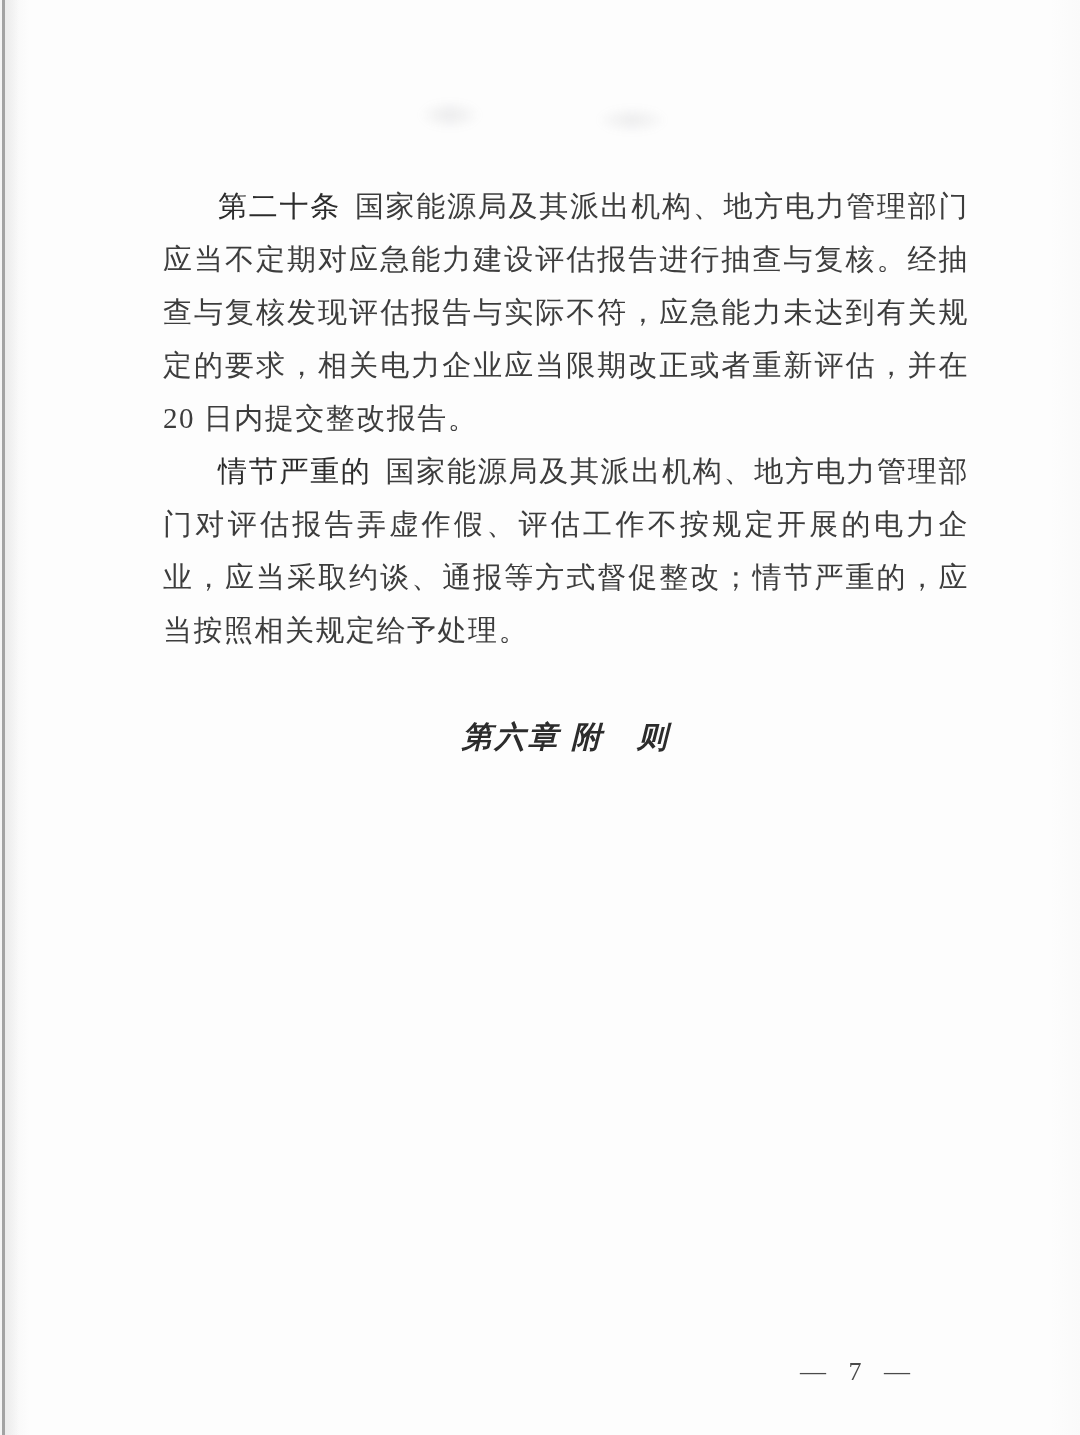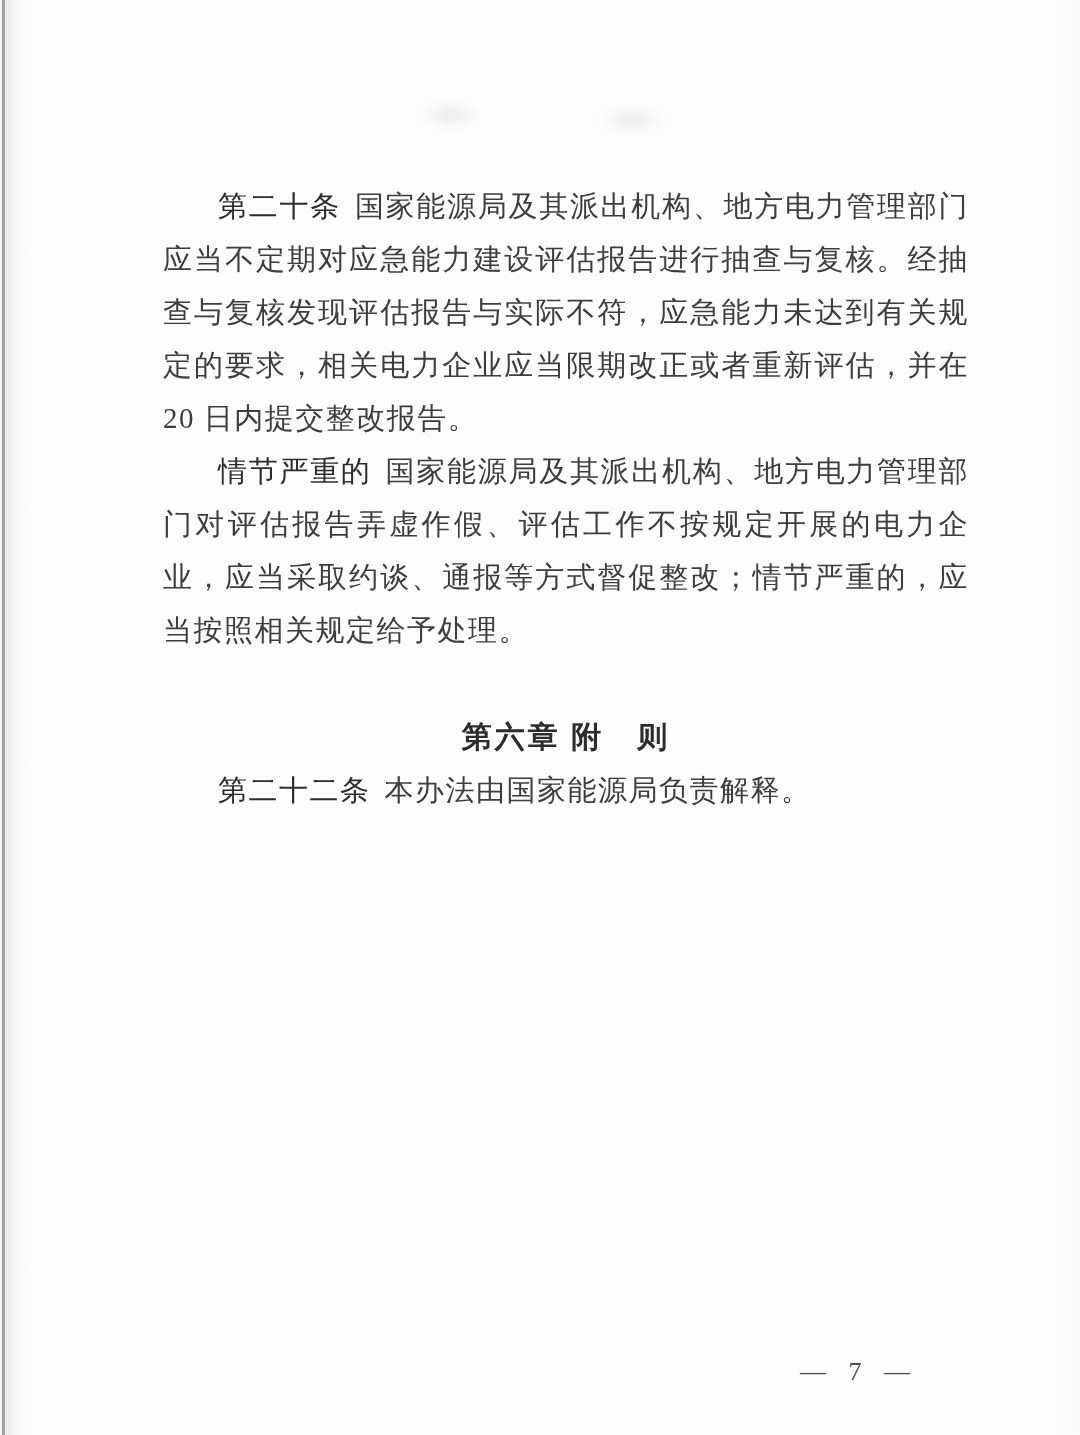--- a/index.html
+++ b/index.html
@@ -71,20 +71,21 @@
   }
   h2.chapter {
     margin: 53px 0 0 0;
     font-size: 30px;
     line-height: 53px;
     font-weight: bold;
     color: #2c2c2c;
     text-align: center;
     letter-spacing: 3px;
     text-indent: 0;
+    font-style: italic;
   }
   p.closing {
     margin: 0;
     font-size: 29px;
     line-height: 54px;
     letter-spacing: 1.5px;
     text-indent: 55px;
   }
   .footer {
     position: absolute;
@@ -107,20 +108,19 @@
   <div class="smudge s2"></div>
 
   <div class="content">
 
     <p class="para"><span class="article-label">第二十条</span><span>国家能源局及其派出机构、地方电力管理部门应当不定期对应急能力建设评估报告进行抽查与复核。经抽查与复核发现评估报告与实际不符，应急能力未达到有关规定的要求，相关电力企业应当限期改正或者重新评估，并在 20 日内提交整改报告。</span></p>
 
     <p class="para"><span class="article-label">情节严重的</span><span>国家能源局及其派出机构、地方电力管理部门对评估报告弄虚作假、评估工作不按规定开展的电力企业，应当采取约谈、通报等方式督促整改；情节严重的，应当按照相关规定给予处理。</span></p>
 
     <h2 class="chapter">第六章 附　则</h2>
 
-    <p class="closing"><span class="article-label">第二十二条</span><span>本办法由国家能源局负责解释。</span></p>
 
 
   </div>
 
   <div class="footer">— 7 —</div>
 
 </div>
 
 </body></html>

